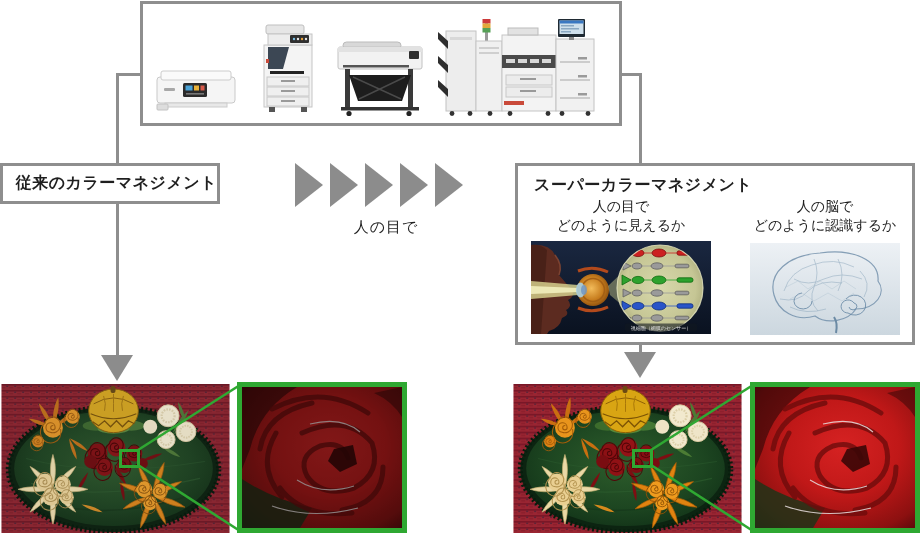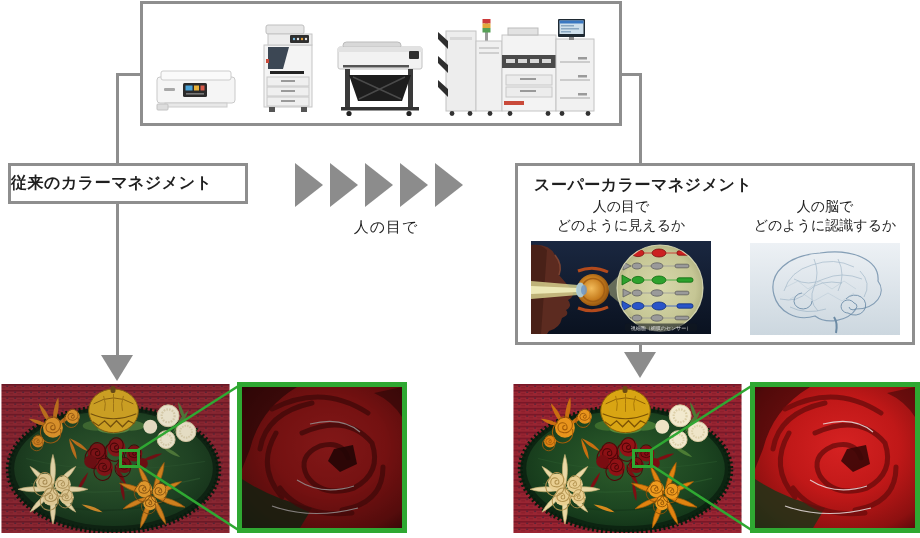--- a/index.html
+++ b/index.html
@@ -7,22 +7,22 @@
     width:920px;height:538px;position:relative;overflow:hidden;
     background:#ffffff;
     font-family:"DejaVu Sans","Liberation Sans",sans-serif;
     color:#1f1f1f;
   }
   
   .gline{position:absolute;background:#8e8e8e;}
   
   .frame{position:absolute;background:#ffffff;border:3px solid #8e8e8e;box-sizing:border-box;}
   .label-box{
-    left:8px;top:163px;width:240px;height:41px;
-    display:flex;align-items:center;justify-content:flex-start;
+    left:0;top:163px;width:220px;height:41px;
+    display:flex;align-items:center;justify-content:flex-end;
     font-size:16px;font-weight:700;letter-spacing:0.5px;
   }
   .top-box{left:140px;top:1px;width:482px;height:125px;}
   .super-box{left:515px;top:163px;width:400px;height:182px;}
   .super-title{position:absolute;left:16px;top:9px;font-size:16px;font-weight:700;letter-spacing:0.5px;}
   .col-label{position:absolute;text-align:center;font-size:14px;line-height:1.35;font-weight:500;}
   .col-label.eye{left:13px;top:31px;width:180px;}
   .col-label.brain{left:217px;top:31px;width:180px;}
   .fig{position:absolute;display:block;}
   

